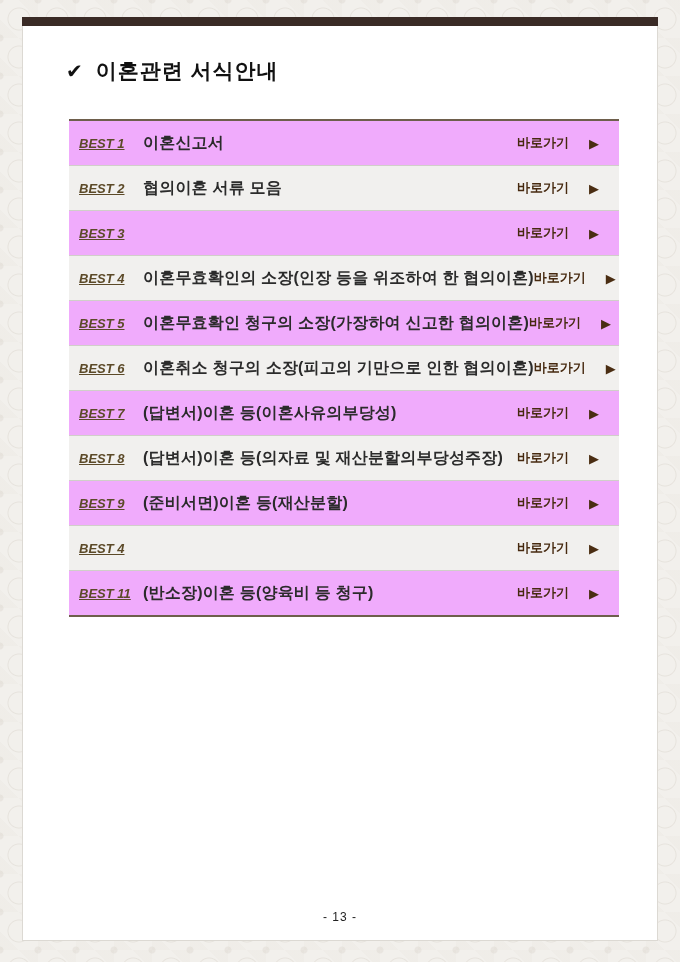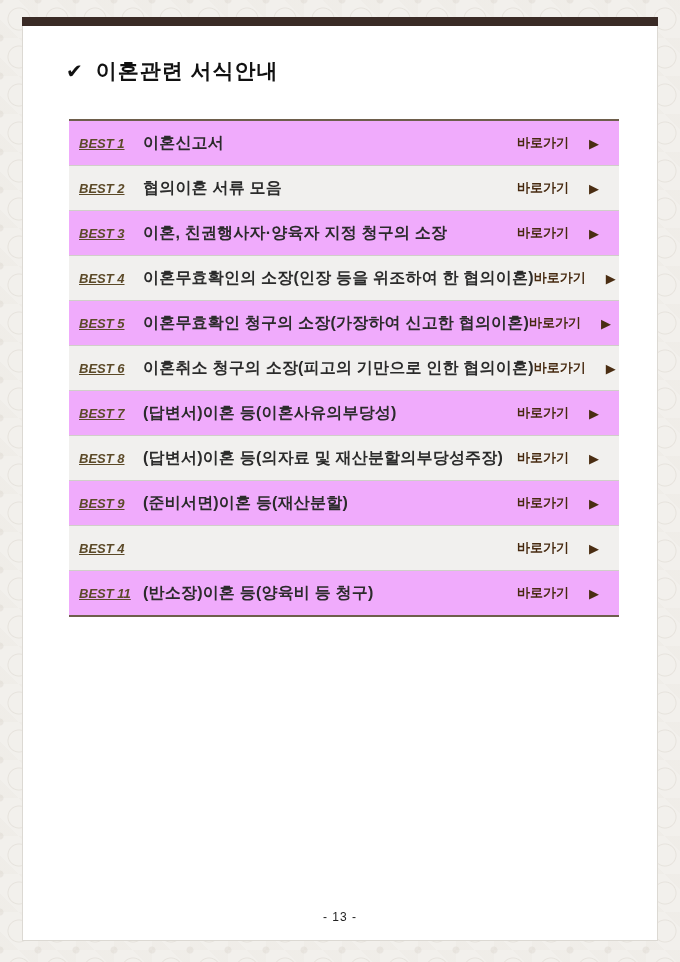--- a/index.html
+++ b/index.html
@@ -77,21 +77,20 @@
     <a class="rank">BEST 2</a>
     <span class="item-title">협의이혼 서류 모음</span>
     <span class="go">
       <span class="go-label">바로가기</span>
       <span class="arrow">▶</span>
     </span>
   </div>
 
   <div class="row">
     <a class="rank">BEST 3</a>
-    <span class="item-title">이혼, 친권행사자·양육자 지정 청구의 소장</span>
     <span class="go">
       <span class="go-label">바로가기</span>
       <span class="arrow">▶</span>
     </span>
   </div>
 
   <div class="row">
     <a class="rank">BEST 4</a>
     <span class="item-title">이혼무효확인의 소장(인장 등을 위조하여 한 협의이혼)</span>
     <span class="go">

